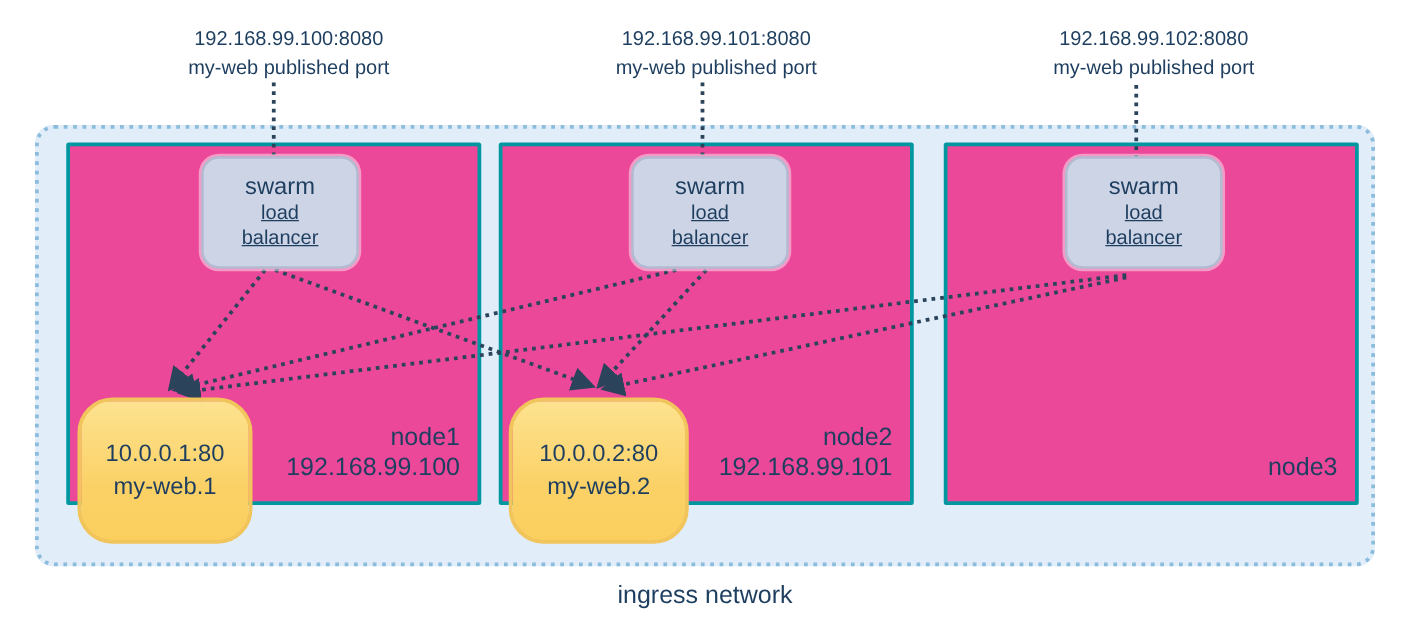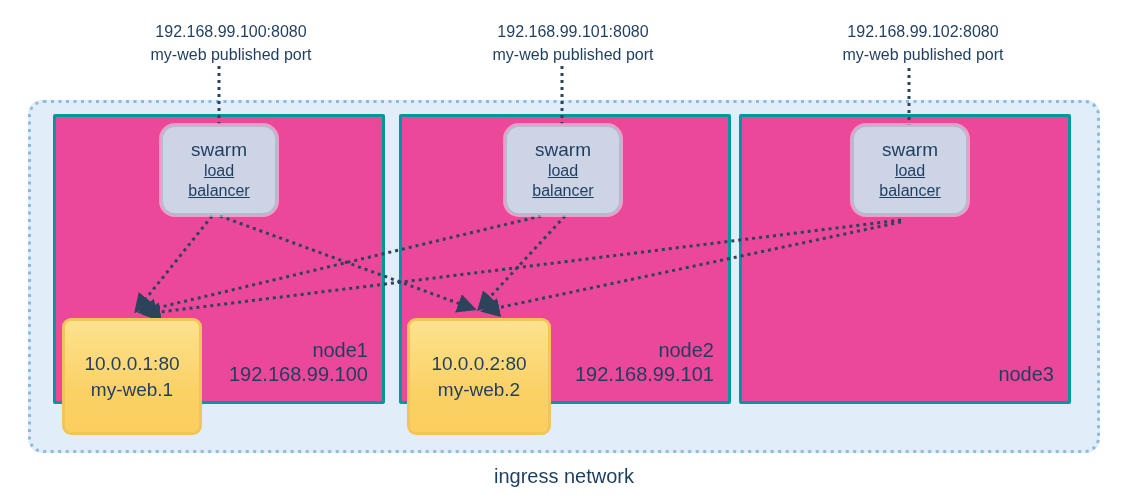--- a/index.html
+++ b/index.html
@@ -15,42 +15,42 @@
   .ingress-box{
     position:absolute;left:28px;top:100px;width:1072px;height:353px;
     background:#e1eefa;border-radius:14px;z-index:0;
   }
   
   .node{
     position:absolute;top:114px;width:332px;height:290px;
     background:#ec4899;border:3px solid #0097a0;border-radius:2px;
     box-sizing:border-box;z-index:1;
   }
-  .node-1{left:53px;} .node-2{left:399px;} .node-3{left:739px;}
+  .node-1{left:53px;} .node-2{left:399px;} .node-3{left:755px;}
   .node-label{
     position:absolute;right:14px;bottom:15px;text-align:right;
     font-size:20px;line-height:24px;color:#1e3e5f;
   }
   
   .lb{
-    position:absolute;top:125px;width:116px;height:90px;
+    position:absolute;top:125px;width:126px;height:90px;
     background:#cdd4e6;border:2px solid #b3bbd2;border-radius:14px;
     box-sizing:border-box;z-index:10;
     box-shadow:0 0 0 2px rgba(255,255,255,0.45);
     display:flex;flex-direction:column;align-items:center;justify-content:center;
     text-align:center;
   }
   .lb-1{left:161px;} .lb-2{left:505px;} .lb-3{left:852px;}
   .lb-line1{font-size:19px;line-height:22px;}
   .lb-line2,.lb-line3{font-size:16px;line-height:20px;text-decoration:underline;}
   
   .task{
     position:absolute;top:318px;height:117px;
     background:linear-gradient(180deg,#fde28f 0%,#fbd166 62%,#fbcf5e 100%);
-    border:3px solid #f1c45c;border-radius:9px;
+    border:3px solid #f1c45c;border-radius:28px;
     box-sizing:border-box;z-index:10;
     display:flex;flex-direction:column;align-items:center;justify-content:center;
     text-align:center;font-size:19px;line-height:26px;
   }
   .task-1{left:62px;width:140px;}
   .task-2{left:407px;width:144px;}
   
   .port-label{
     position:absolute;top:20px;width:260px;text-align:center;
     font-size:16px;line-height:23px;z-index:10;

